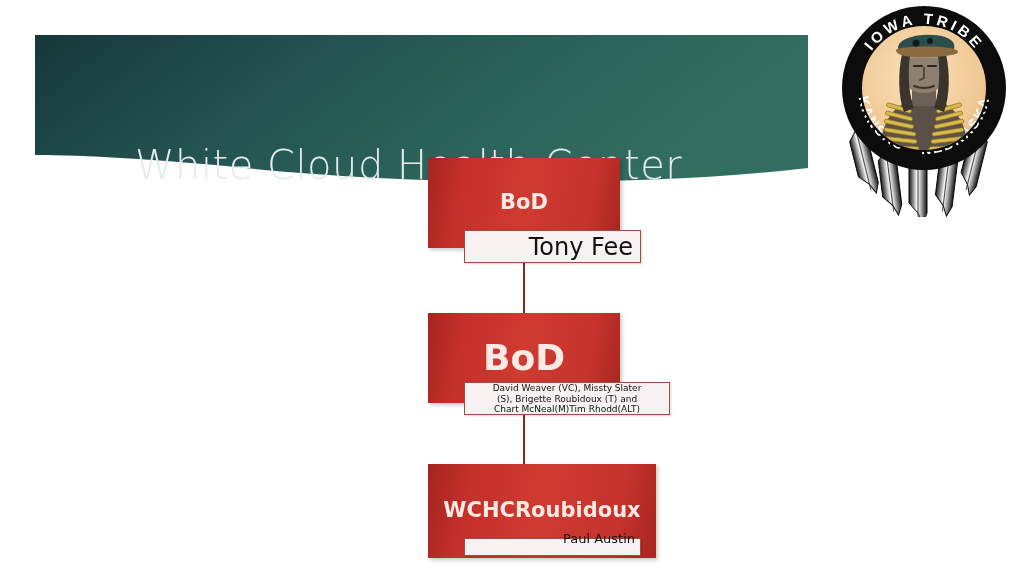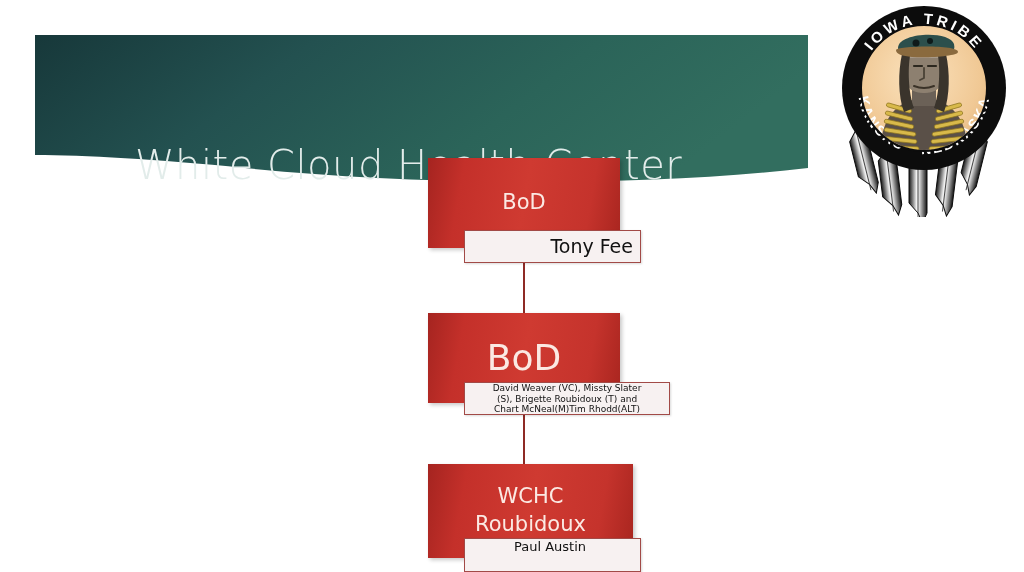--- a/index.html
+++ b/index.html
@@ -63,26 +63,25 @@
     position: absolute;
   }
   .node-box {
     position: absolute;
     left: 0;
     top: 0;
     background: linear-gradient(100deg, #a52420 0%, #c4302a 18%, #cf3a31 50%, #c5332c 82%, #a8251f 100%);
     box-shadow: 2px 2px 4px rgba(0,0,0,0.22);
     color: #fbe9e3;
     display: flex;
-    flex-direction: column;
     align-items: center;
     justify-content: center;
     text-align: center;
     font-family: "DejaVu Sans", sans-serif;
-    font-weight: 400;
+    font-weight: 700;
   }
   .node-box .node-line {
     display: block;
     line-height: 1.32;
   }
   .node-label {
     position: absolute;
     background: #f7f1f1;
     border: 1px solid #a24a47;
     box-sizing: border-box;
@@ -104,21 +103,21 @@
     height: 90px;
     font-size: 21px;
   }
   #node-chair .node-label {
     left: 36px;
     top: 72px;
     width: 177px;
     height: 33px;
     padding: 0 7px 0 0;
     text-align: right;
-    font-size: 19px;
+    font-size: 24px;
     font-weight: 400;
   }
 
   
   #node-bod .node-box {
     width: 192px;
     height: 90px;
     font-size: 36px;
   }
   #node-bod .node-label {
@@ -128,31 +127,31 @@
     height: 33px;
     padding: 1px 3px 0 3px;
     text-align: center;
     font-size: 9px;
     font-weight: 400;
   }
   #node-bod .node-label .lbl-line { line-height: 1.2; }
 
   
   #node-dir .node-box {
-    width: 205px;
+    width: 228px;
     height: 94px;
     font-size: 21px;
   }
   #node-dir .node-label {
     left: 36px;
     top: 74px;
     width: 177px;
-    height: 34px;
+    height: 18px;
     padding: 0 5px 16px 0;
-    text-align: center;
+    text-align: right;
     font-size: 13px;
     font-weight: 400;
   }
 
   .connector {
     position: absolute;
     width: 2px;
     background: #8e2a25;
   }
 

